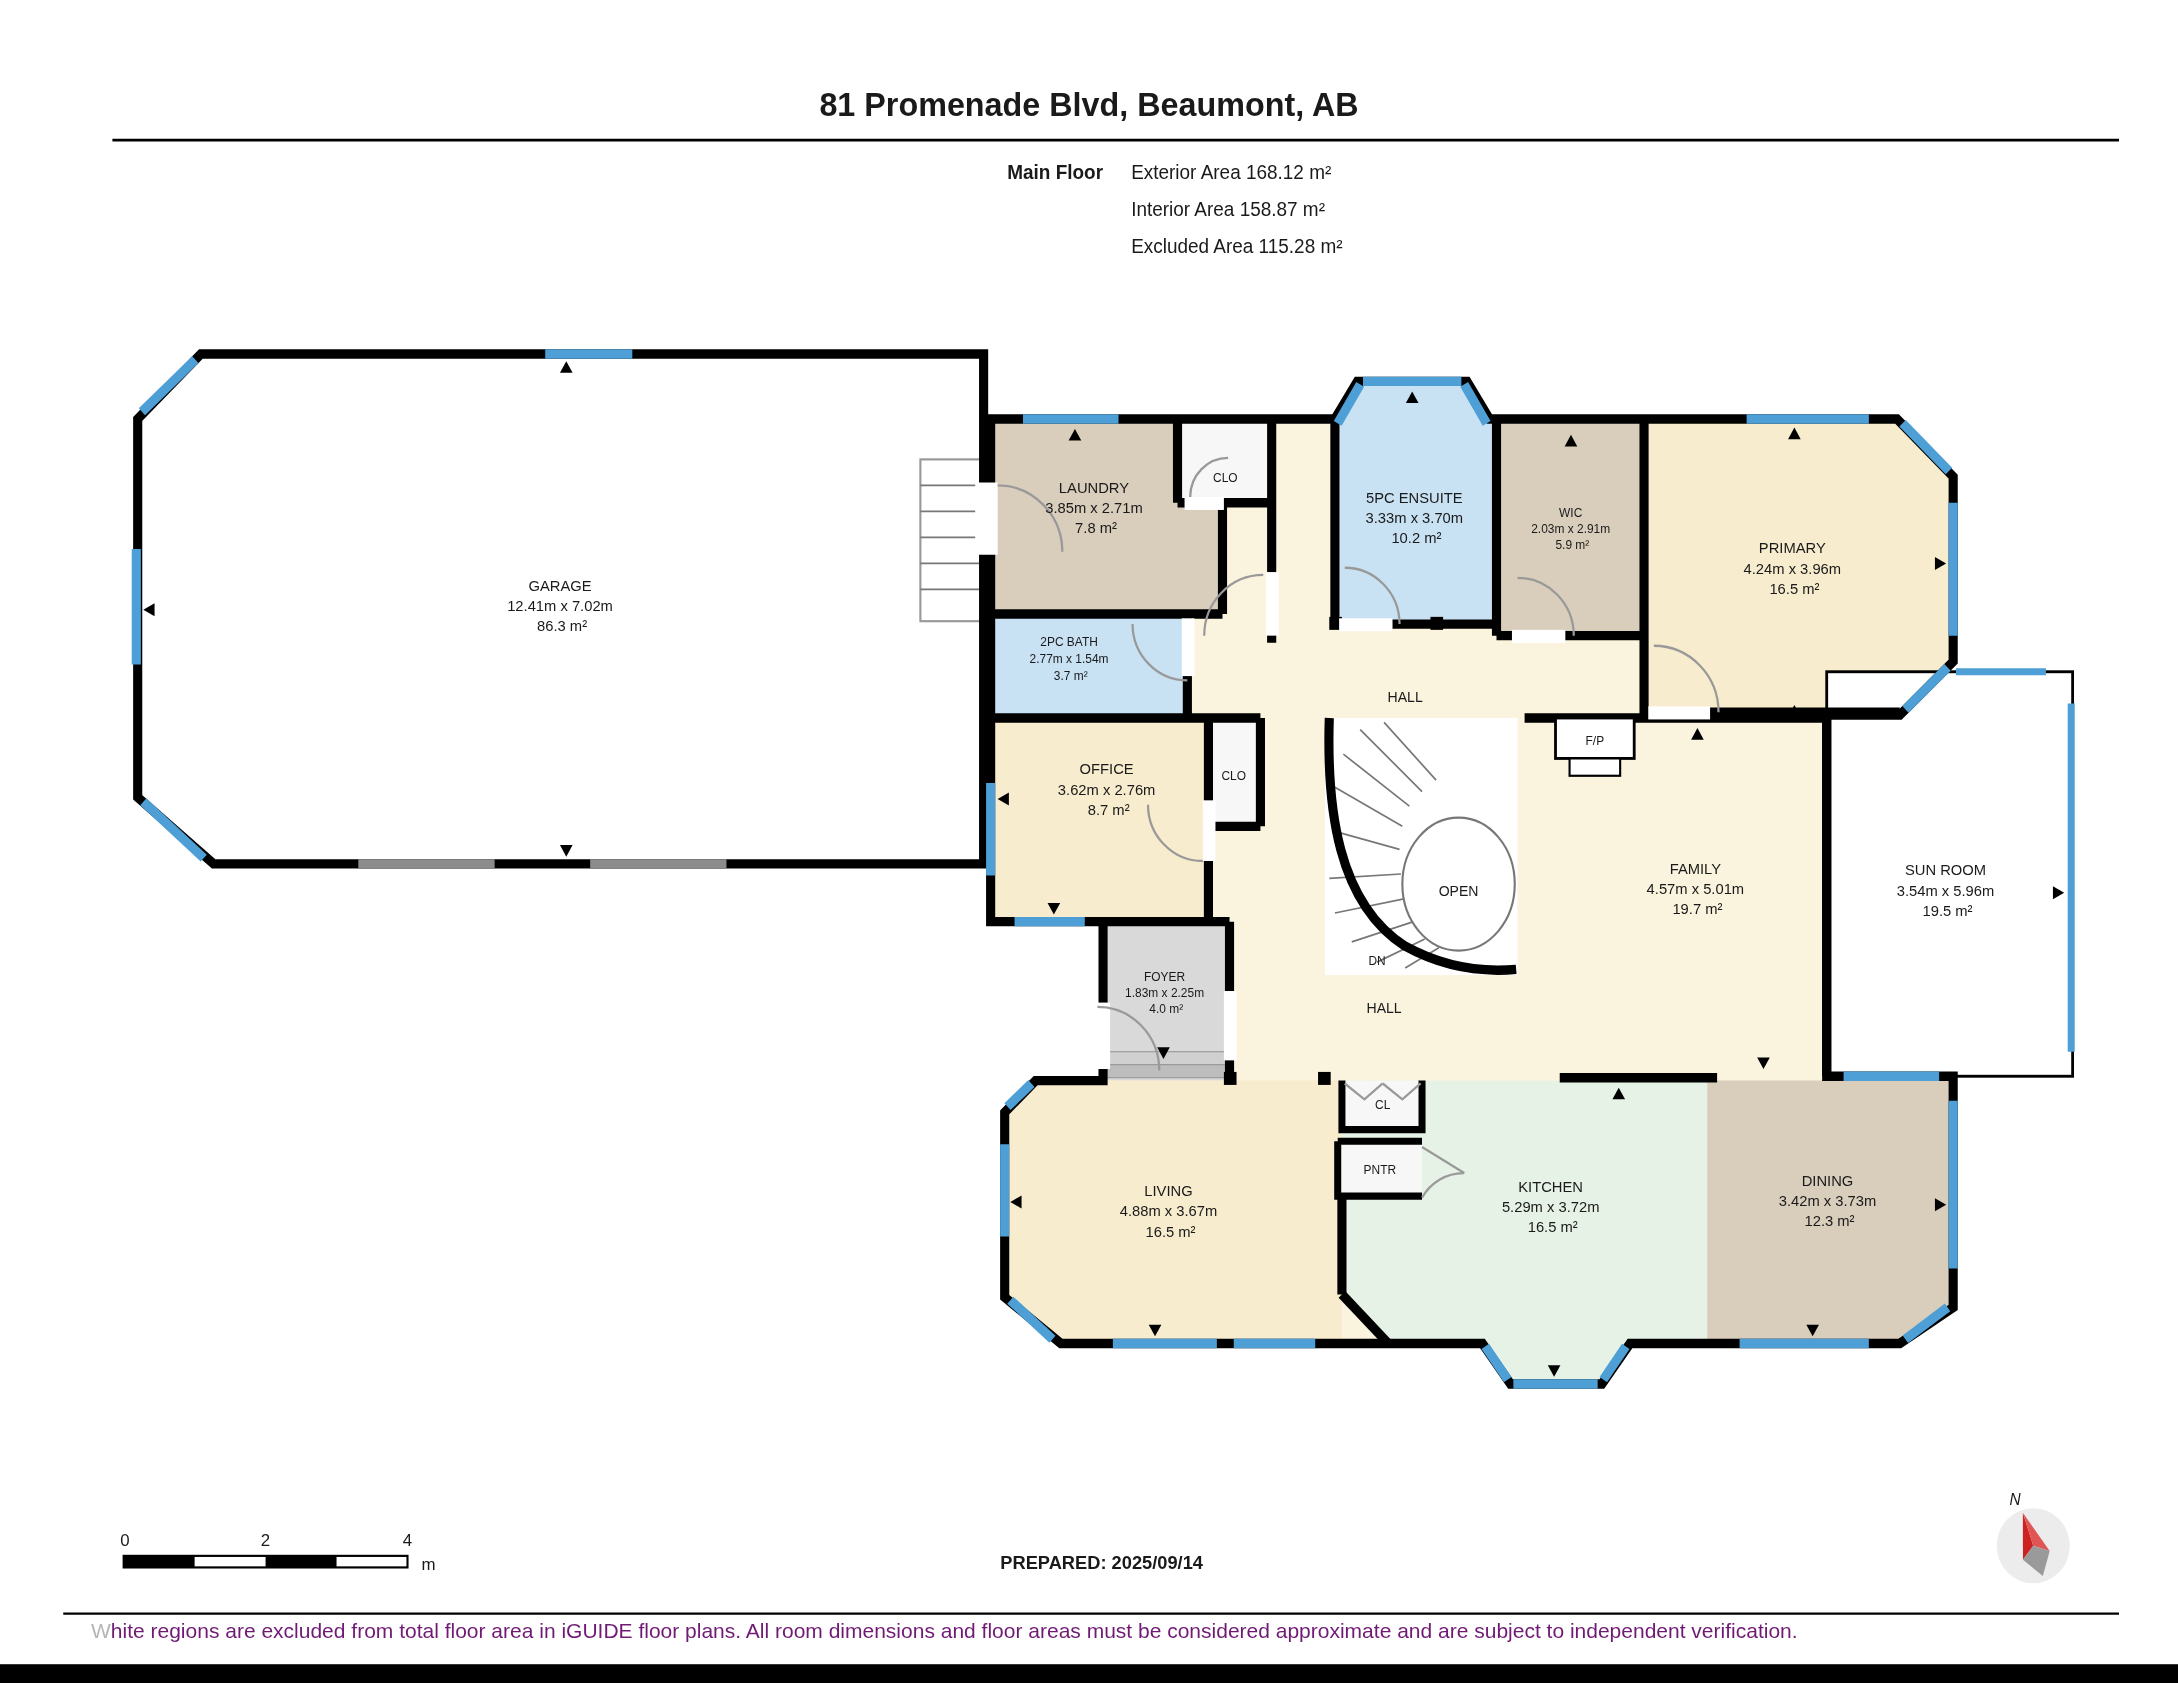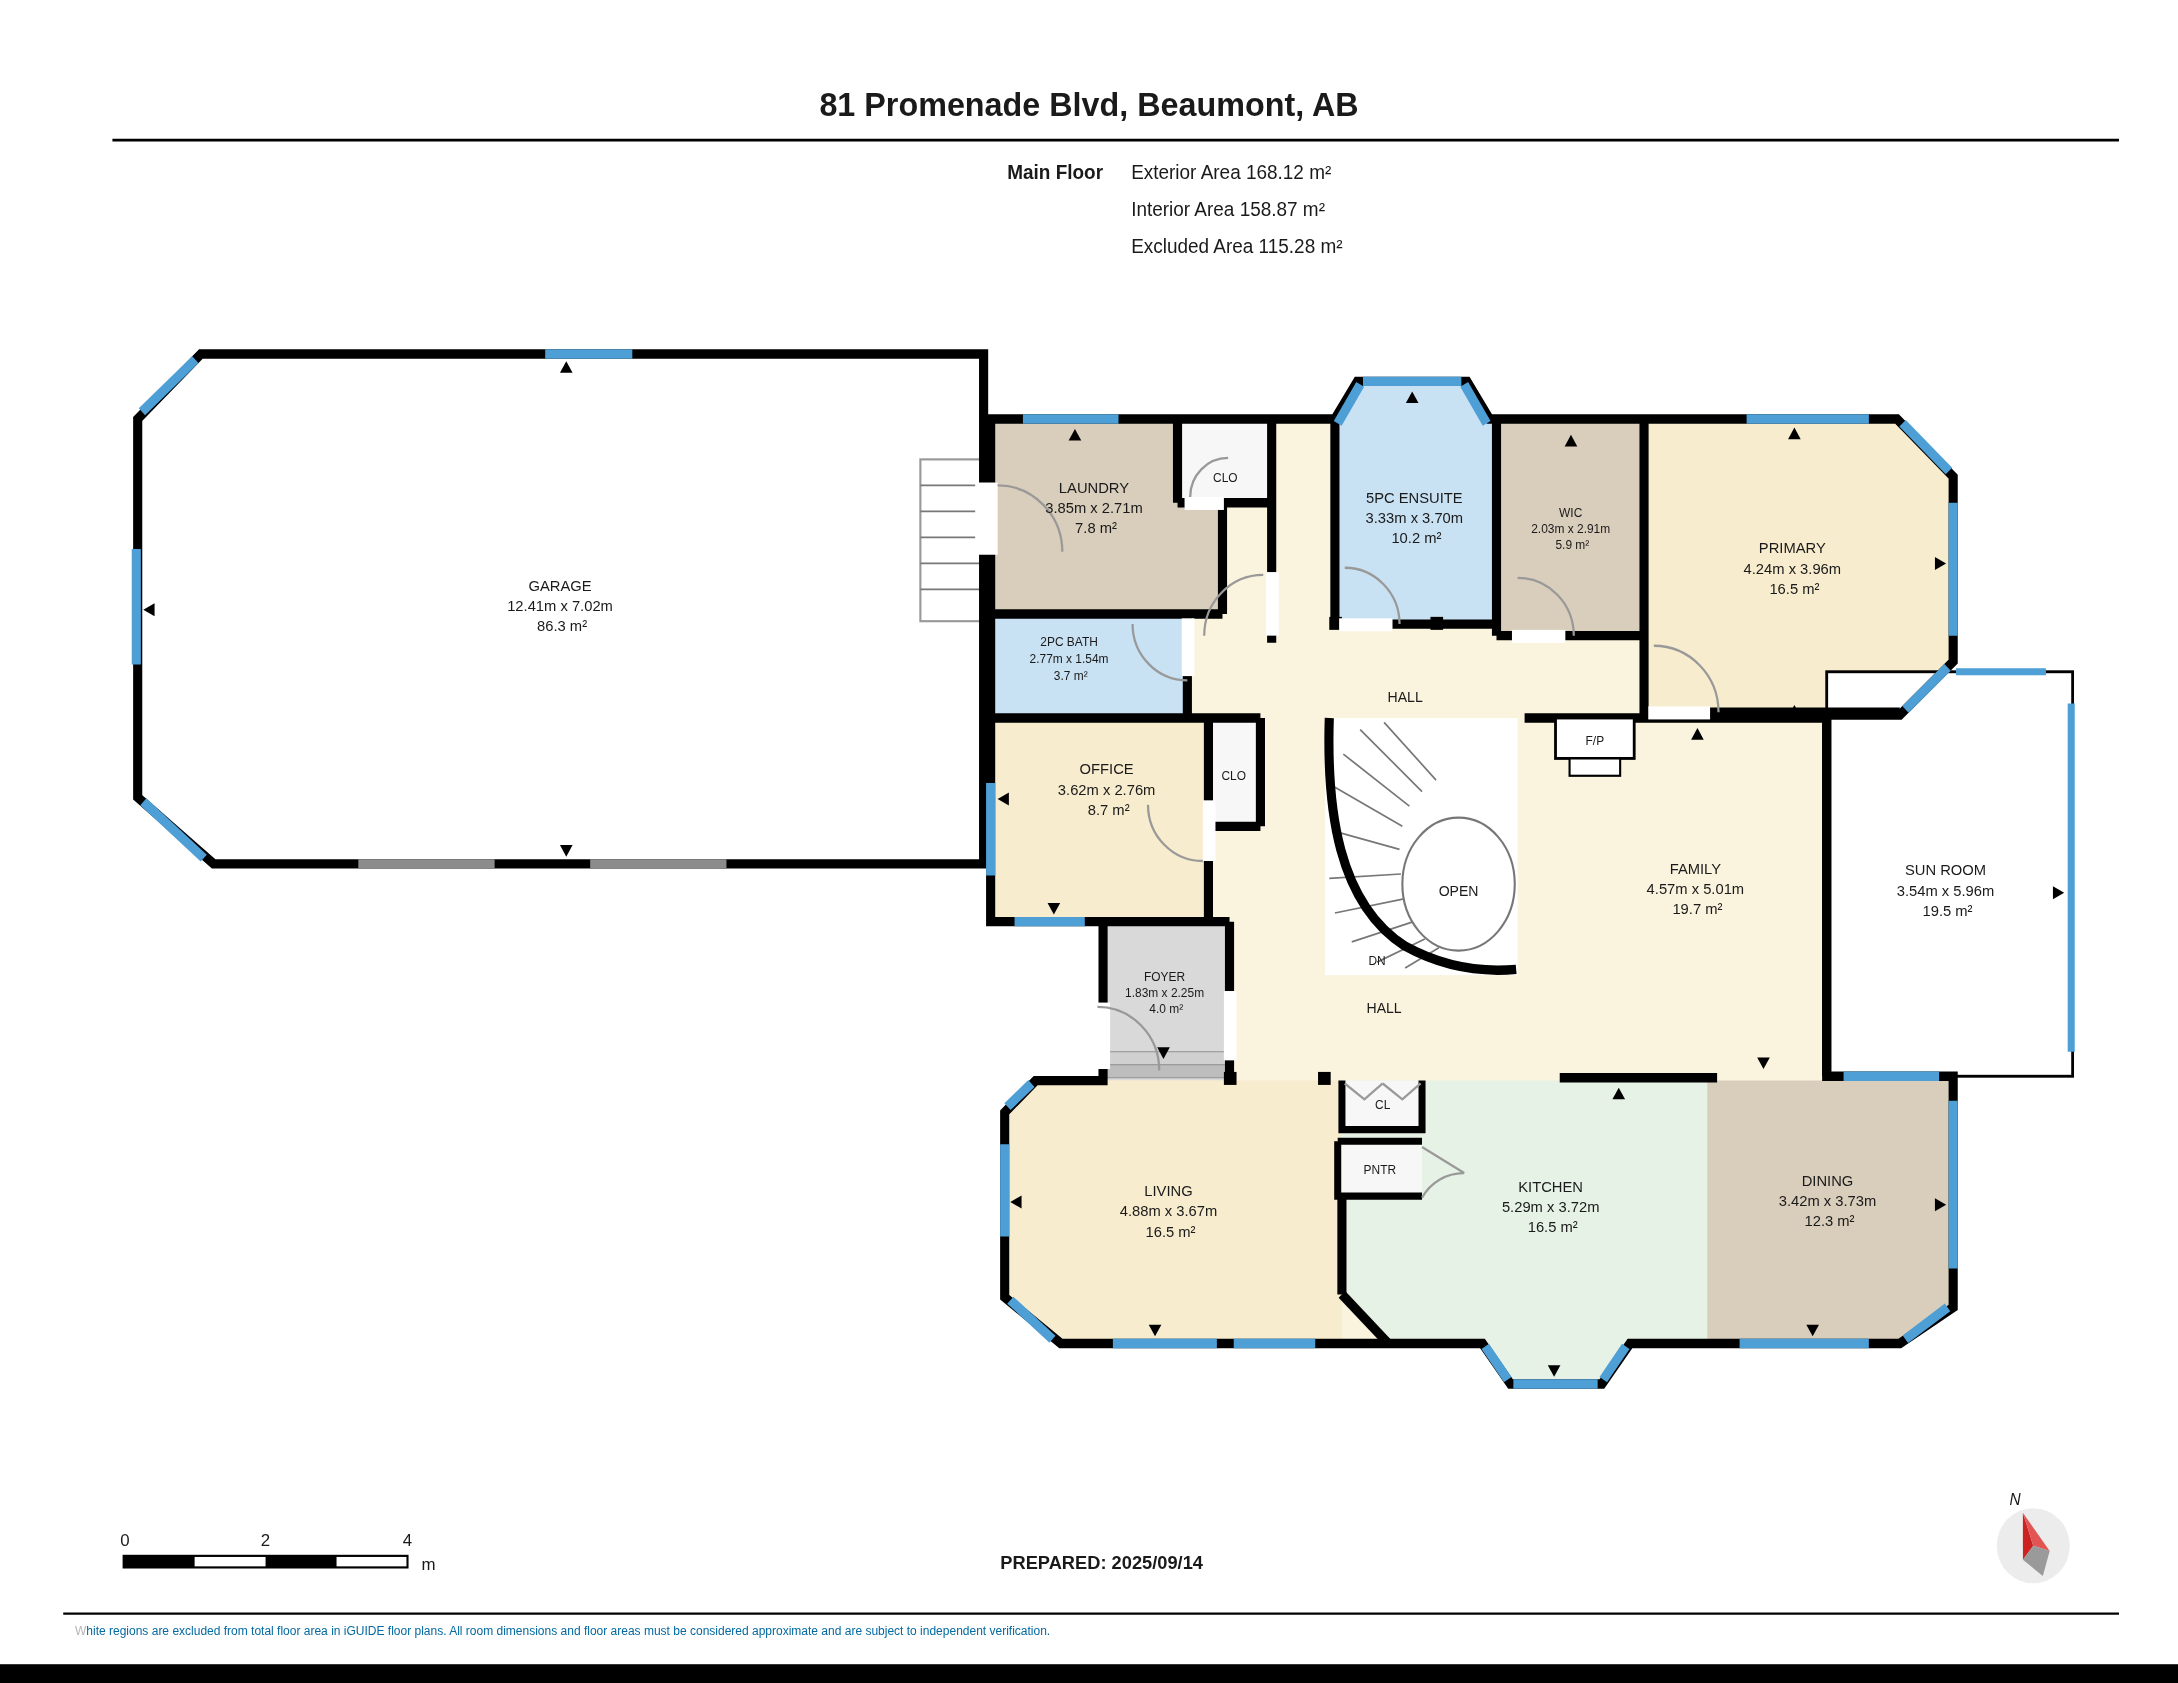--- a/index.html
+++ b/index.html
@@ -42,24 +42,24 @@
   .f-hall  { fill: #faf3de; }
   .f-tan   { fill: #d9cdbb; }
   .f-blue  { fill: #c8e2f4; }
   .f-mint  { fill: #e7f2e6; }
   .f-gray  { fill: #d9d9d9; }
   .f-white { fill: #ffffff; }
   .f-lt    { fill: #f7f7f7; }
 
   .disclaimer {
     position: absolute;
-    left: 75px; top: 1620px;
+    left: 91px; top: 1620px;
     width: 1980px;
-    font-size: 12px; line-height: 22px;
-    color: #0369a1;
+    font-size: 21px; line-height: 22px;
+    color: #701a75;
     white-space: nowrap;
   }
   .disclaimer::first-letter { color: #b5b5b5; }
 </style>
 </head>
 <body>
 
 <svg id="plan-svg" viewBox="0 0 1550 1165" width="2178" height="1683" preserveAspectRatio="none" xmlns="http://www.w3.org/2000/svg">
 
   <g>

